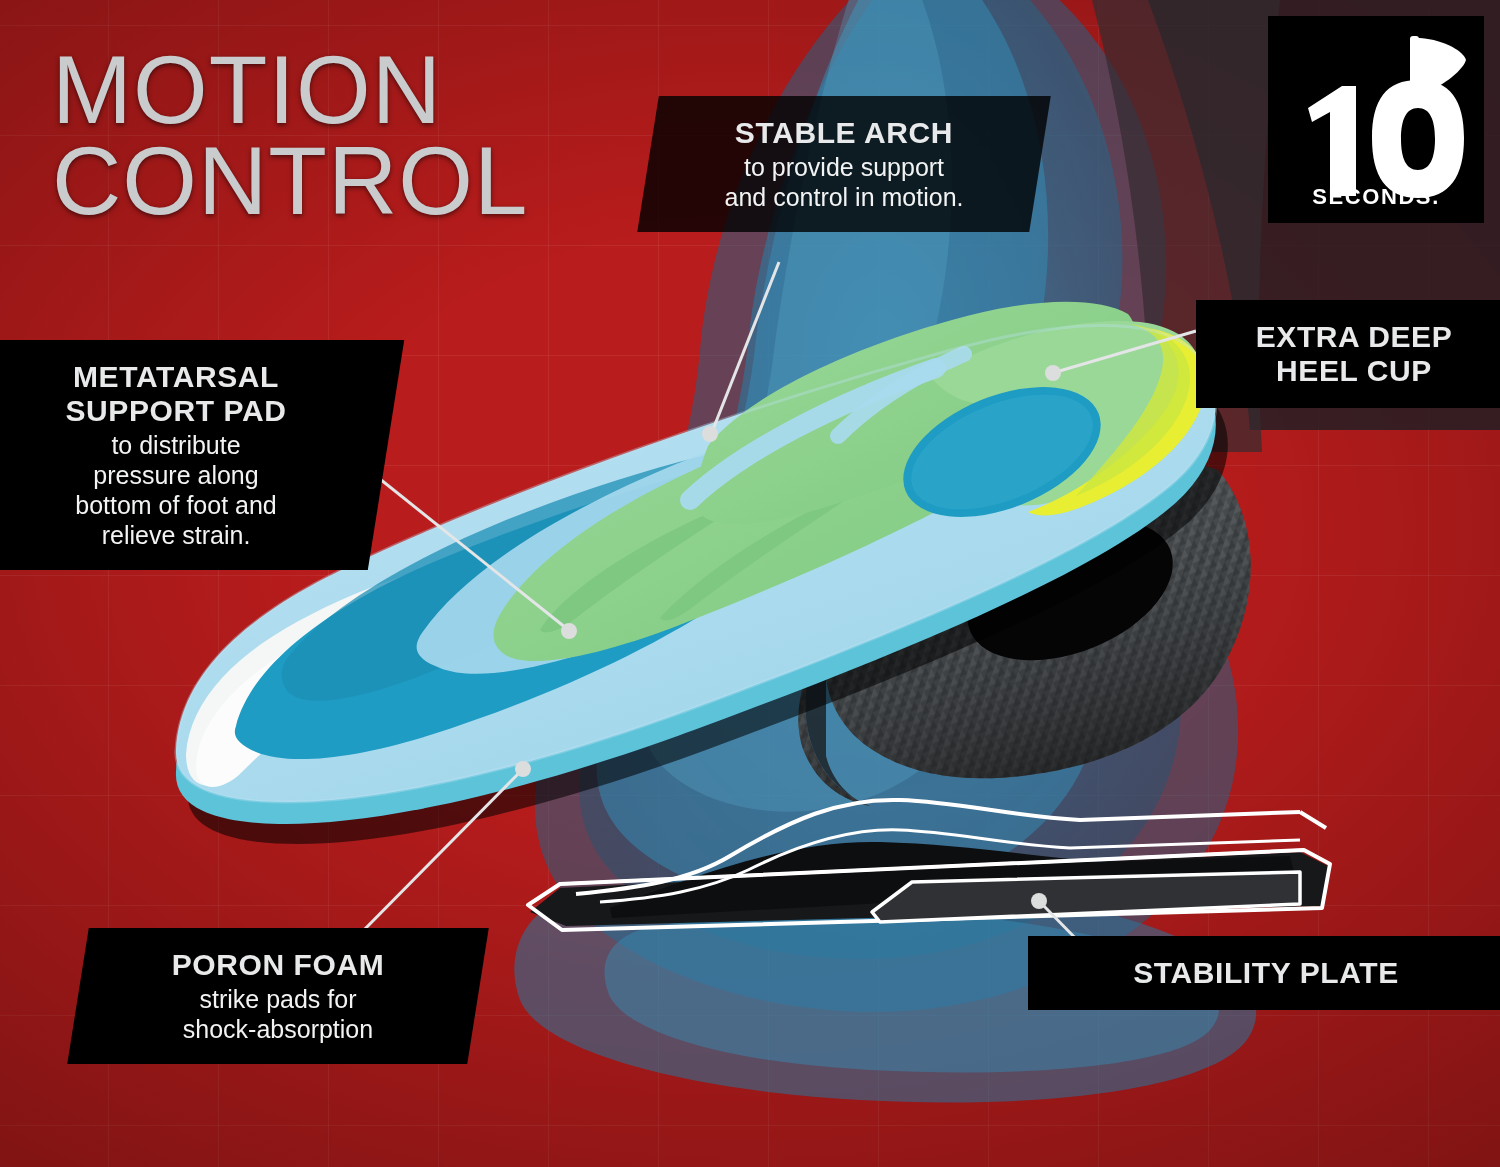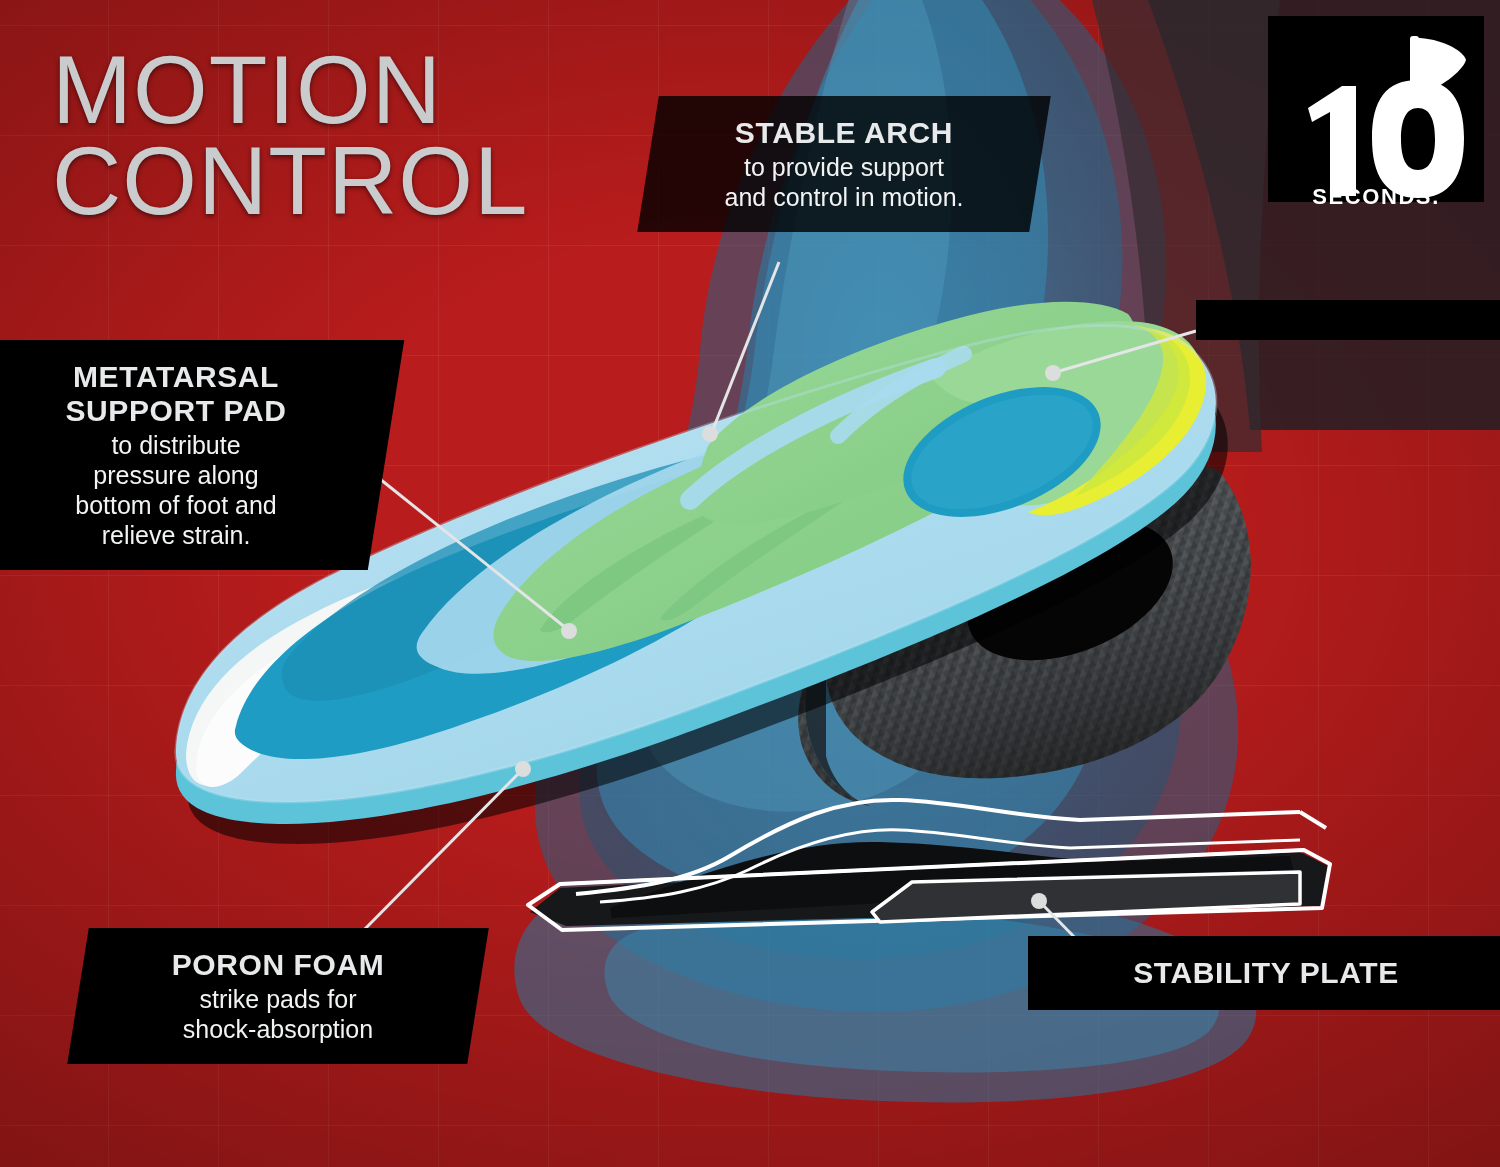--- a/index.html
+++ b/index.html
@@ -83,21 +83,21 @@
     font-weight:300;
     letter-spacing:1px;
     white-space:pre-line;
     text-shadow:0 2px 5px rgba(0,0,0,.55);
   }
 
   
   #logo{
     position:absolute;
     left:1268px; top:16px;
-    width:216px; height:186px;
+    width:216px; height:207px;
     z-index:7;
     background:#000;
   }
   #logo .mark{ position:absolute; inset:0; }
   #logo .wordmark{
     position:absolute;
     left:0; right:0; top:168px;
     text-align:center;
     color:#fff;
     font-size:22px;
@@ -420,20 +420,22 @@
 SUPPORT PAD</div>
       <div class="body">to distribute
 pressure along
 bottom of foot and
 relieve strain.</div>
     </div>
   </div>
 
   <div class="callout" id="c-heel">
     <div class="inner">
+      <div class="head">EXTRA DEEP
+HEEL CUP</div>
     </div>
   </div>
 
   <div class="callout skew" id="c-poron">
     <div class="inner">
       <div class="head">PORON FOAM</div>
       <div class="body">strike pads for
 shock-absorption</div>
     </div>
   </div>

